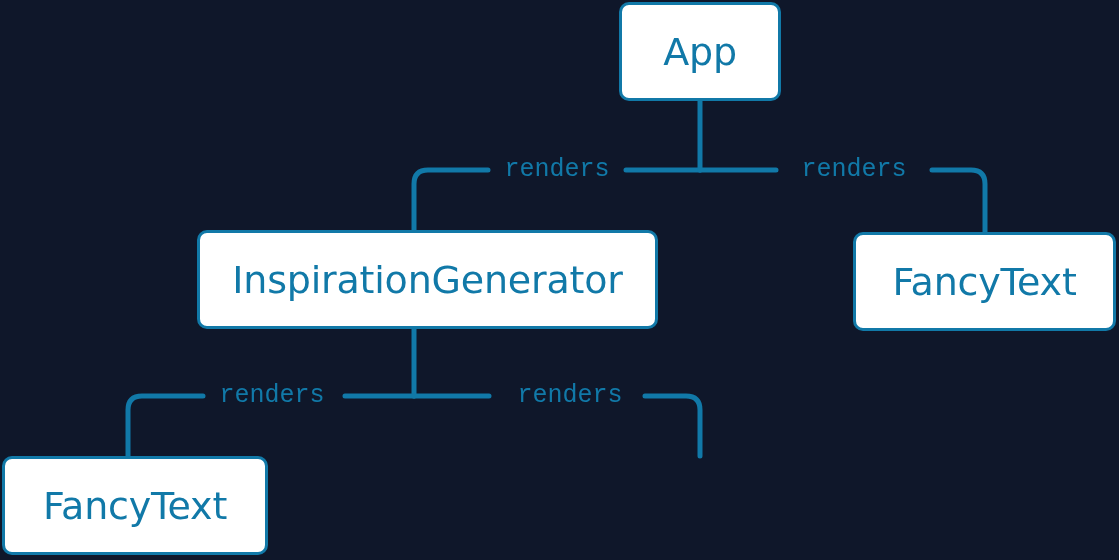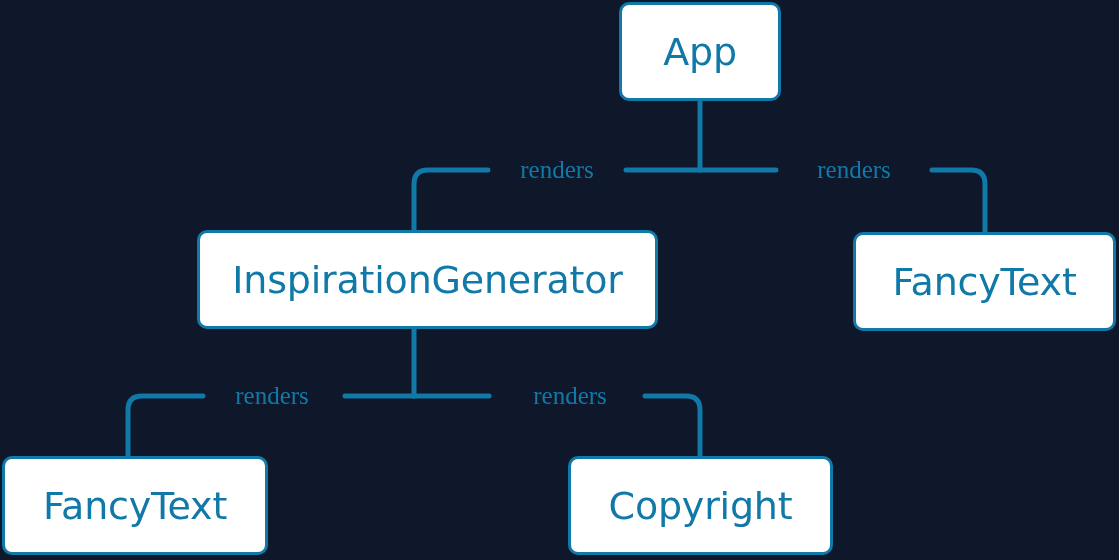--- a/index.html
+++ b/index.html
@@ -43,21 +43,21 @@
     z-index: 2;
   }
   .node-label {
     display: block;
     white-space: nowrap;
     line-height: 1;
   }
   .edge-label {
     position: absolute;
     color: #1179a8;
-    font-family: Liberation Serif, serif;
+    font-family: Liberation Mono, monospace;
     font-size: 25px;
     line-height: 1;
     white-space: nowrap;
     z-index: 3;
     transform: translate(-50%, -50%);
   }
 
   
   #node-app         { left: 619px;  top: 2px;   width: 162px; height: 99px;  font-size: 38px; }
   #node-inspgen     { left: 197px;  top: 230px; width: 461px; height: 99px;  font-size: 38px; text-align: right; }
@@ -102,23 +102,20 @@
   </div>
 
   <div class="node" id="node-fancy-right">
     <span class="node-label">FancyText</span>
   </div>
 
   <div class="node" id="node-fancy-left">
     <span class="node-label">FancyText</span>
   </div>
 
-  <div class="node" id="node-copyright">
-    <span class="node-label">Copyright</span>
-  </div>
 
   <span class="edge-label" id="label-app-inspgen">renders</span>
 
   <span class="edge-label" id="label-app-fancy">renders</span>
 
   <span class="edge-label" id="label-ig-fancy">renders</span>
 
   <span class="edge-label" id="label-ig-copyright">renders</span>
 
 </div>

